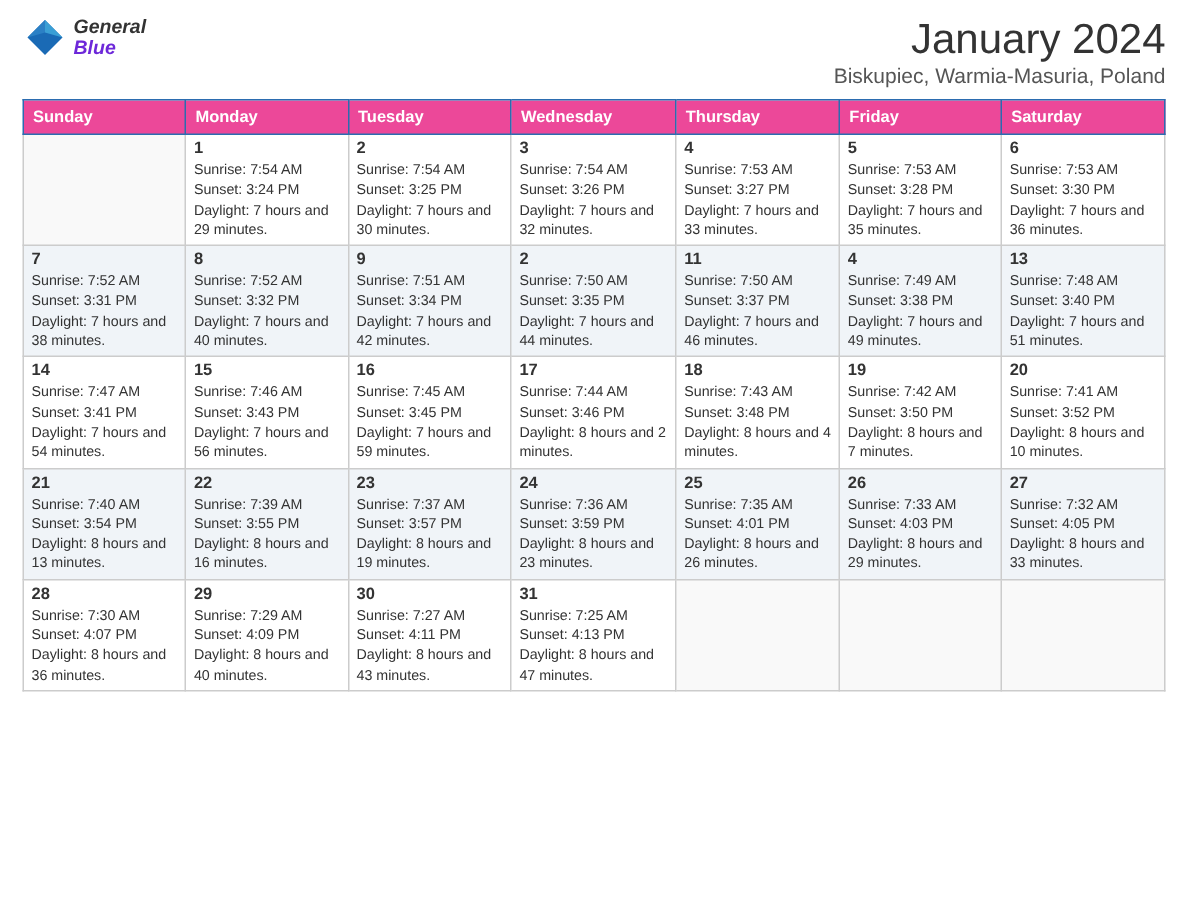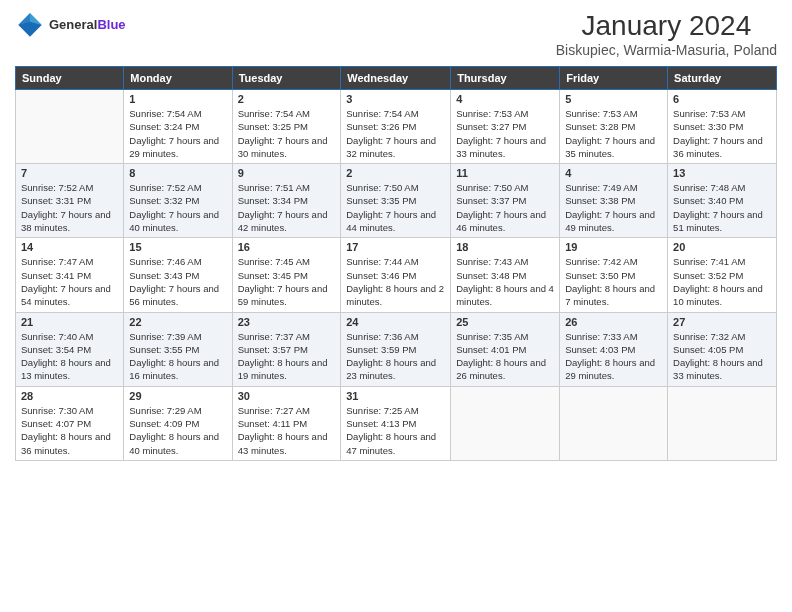--- a/index.html
+++ b/index.html
@@ -21,50 +21,51 @@
       align-items: flex-start;
       margin-bottom: 8px;
     }
     .logo {
       display: flex;
       align-items: center;
       gap: 4px;
     }
     .logo-text {
       display: flex;
-      flex-direction: row;
+      flex-direction: column;
       font-size: 13px;
       font-weight: bold;
       line-height: 1.1;
+      font-style: italic;
     }
     .logo-general { color: #333; }
     .logo-blue { color: #6d28d9; }
     .logo-icon {
       width: 30px;
       height: 30px;
     }
     .title-block {
-      text-align: center;
+      text-align: right;
     }
     .calendar-title {
       font-size: 28px;
       font-weight: normal;
       color: #333;
     }
     .calendar-subtitle {
       font-size: 14px;
       color: #555;
     }
     .calendar-table {
       width: 100%;
       border-collapse: collapse;
       font-size: 10px;
     }
     .calendar-table th {
-      background-color: #404040;
+      background-color: #ec4899;
       color: white;
       text-align: left;
       padding: 5px 6px;
       font-size: 11px;
       font-weight: bold;
       border: 1px solid #2b6cb0;
     }
     .calendar-table td {
       border: 1px solid #ccc;
       vertical-align: top;

